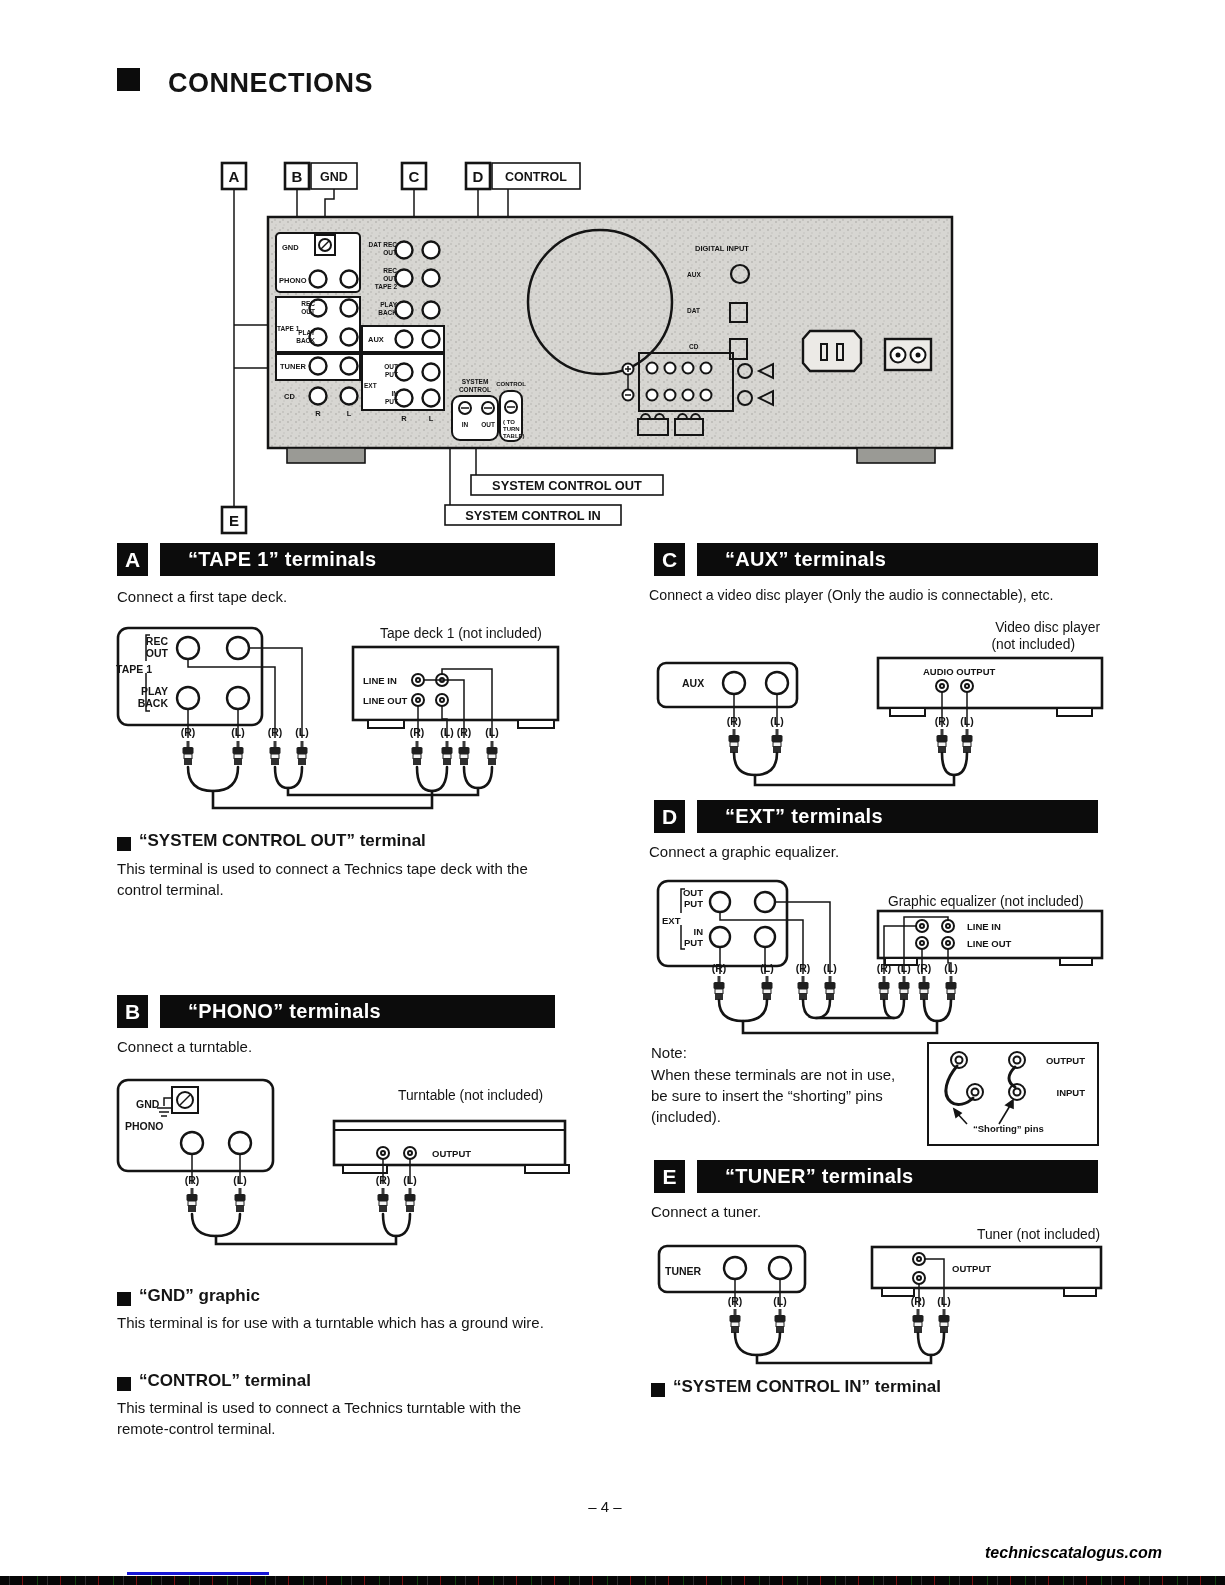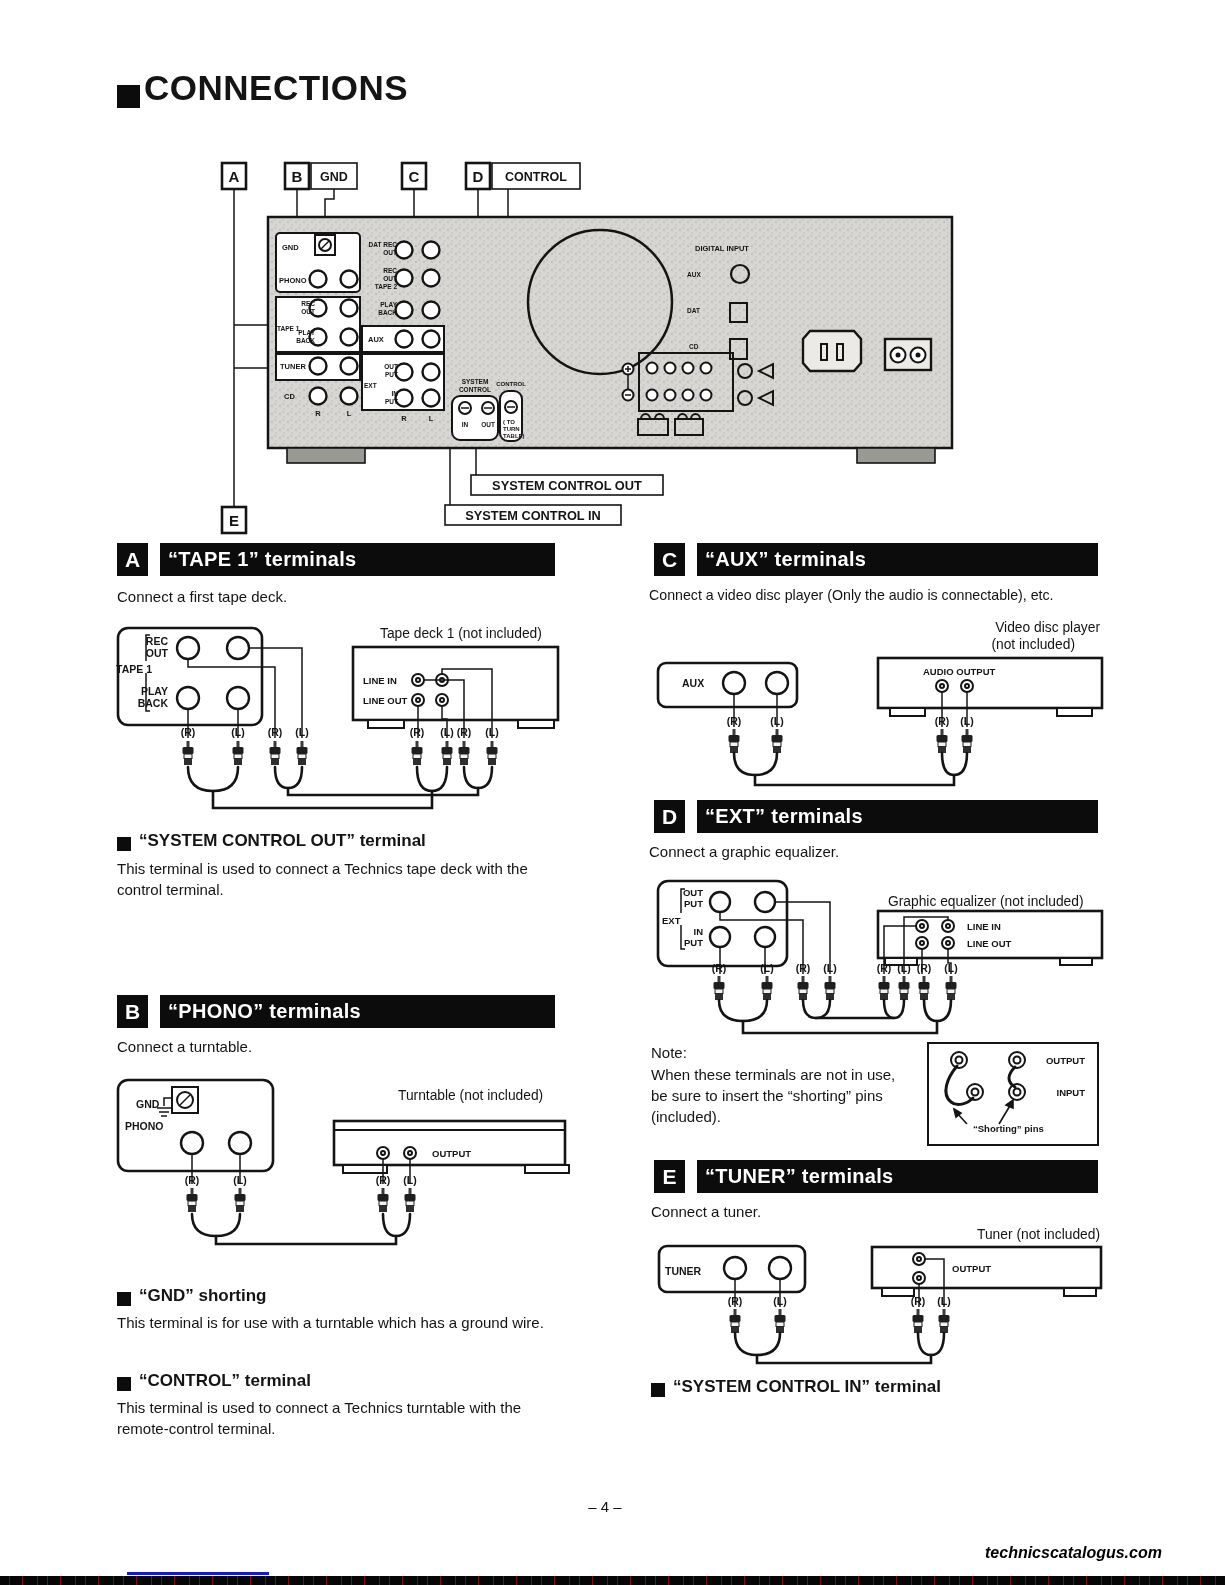--- a/index.html
+++ b/index.html
@@ -1,28 +1,28 @@
 <!DOCTYPE html>
 <html><head>
 <meta charset="utf-8">
 <style>
   html,body{margin:0;padding:0;background:#fff}
   .page{position:relative;width:1225px;height:1585px;background:#fff;overflow:hidden;
         font-family:"Liberation Sans",sans-serif;color:#141414}
   .abs{position:absolute}
   
-  .title{display:flex;align-items:flex-end;gap:4px;font-weight:bold;font-size:35px;letter-spacing:.5px}
+  .title{display:flex;align-items:flex-start;gap:28px;font-weight:bold;font-size:27px;letter-spacing:.5px}
   .title .sq{width:23px;height:23px;background:#0c0c0c;flex:0 0 auto}
   .intro{font-size:15px}
   
   .sec-header{display:flex;gap:12px}
   .sec-header .letter{width:31px;height:33px;background:#0c0c0c;color:#fff;font-weight:bold;font-size:21px;
         display:flex;align-items:center;justify-content:center}
   .sec-header .bar{flex:1;height:33px;background:#0c0c0c;color:#fff;font-weight:bold;font-size:20px;
-        display:flex;align-items:center;padding-left:8px;letter-spacing:.3px}
+        display:flex;align-items:center;padding-left:28px;letter-spacing:.3px}
   
   .subhead{display:flex;align-items:flex-end;gap:8px;font-weight:bold;font-size:17px}
   .subhead .sq{width:14px;height:14px;background:#0c0c0c;flex:0 0 auto}
   .bodytext{font-size:15px;line-height:1.42}
   .note-head{font-weight:normal;font-size:15px}
   .note-line{font-size:15px}
   .nowrap{white-space:nowrap}
   
   .notebox{border:2px solid #141414;background:#fff}
   
@@ -408,21 +408,21 @@
       <use href="#rca" x="300" y="132"></use>
     <g class="cable">
       <path d="M82,158 Q82,180 106,180 Q130,180 130,158"></path>
       <path d="M106,180 V188 H286 V180"></path>
       <path d="M273,158 Q273,180 286,180 Q300,180 300,158"></path>
     </g>
   </svg>
 
   <div class="abs subhead" style="left:117px;top:1286px">
     <span class="sq"></span>
-      <span>“GND” shorting</span>
+      <span>“GND” graphic</span>
   </div>
   <div class="abs bodytext" style="left:117px;top:1312px;width:472px">This terminal is for use with a turntable which has a ground wire.</div>
 
   <div class="abs subhead" style="left:117px;top:1371px">
     <span class="sq"></span>
       <span>“CONTROL” terminal</span>
   </div>
   <div class="abs bodytext" style="left:117px;top:1397px;width:452px">This terminal is used to connect a Technics turntable with the remote-control terminal.</div>
 
   <div class="abs sec-header" style="left:654px;top:543px;width:444px">

